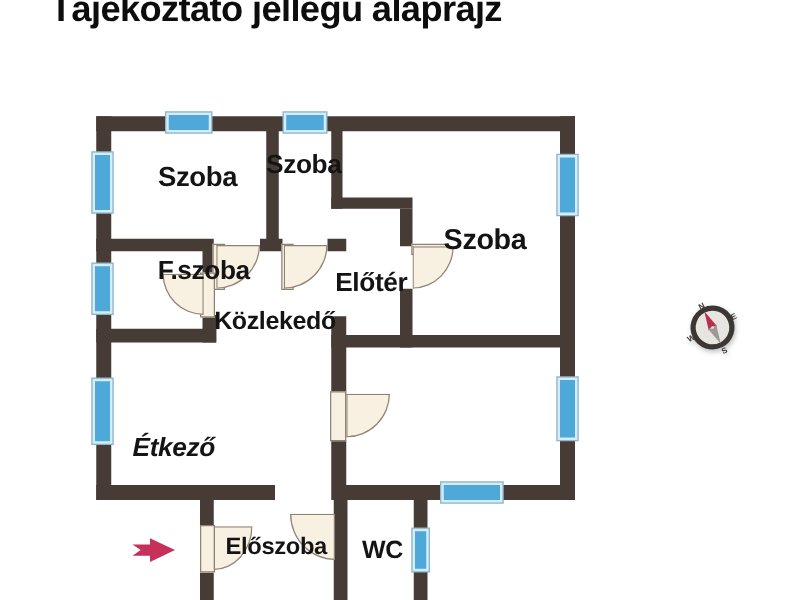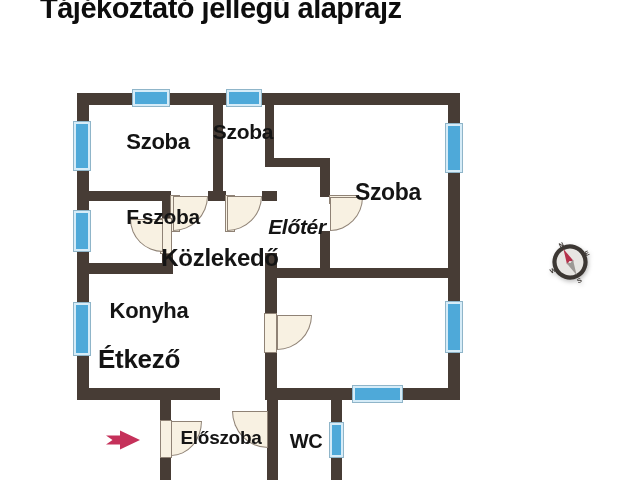--- a/index.html
+++ b/index.html
@@ -87,19 +87,18 @@
     <div class="window" style="left: 133px; top: 90px; width: 36px; height: 16px;"></div>
     <div class="window" style="left: 227px; top: 90px; width: 34px; height: 16px;"></div>
     <div class="window" style="left: 446px; top: 124px; width: 16px; height: 48px;"></div>
     <div class="window" style="left: 446px; top: 302px; width: 16px; height: 50px;"></div>
     <div class="window" style="left: 353px; top: 386px; width: 49px; height: 16px;"></div>
     <div class="window" style="left: 330px; top: 423px; width: 13px; height: 34px;"></div>
     <div class="lbl" style="left: 158px; top: 142px; width: auto; height: auto; font-size: 22px;">Szoba</div>
     <div class="lbl" style="left: 243px; top: 132px; width: auto; height: auto; font-size: 21px;">Szoba</div>
     <div class="lbl" style="left: 388px; top: 192px; width: auto; height: auto; font-size: 23px;">Szoba</div>
     <div class="lbl" style="left: 123px; top: 217px; width: auto; height: auto; font-size: 21px; margin-left: 40px;">F.szoba</div>
-    <div class="lbl" style="left: 297px; top: 227px; width: auto; height: auto; font-size: 21px; font-style: italic;">Előtér</div>
-    <div class="lbl" style="left: 220px; top: 258px; width: auto; height: auto; font-size: 24px;">Közlekedő</div>
-    <div class="lbl" style="left: 149px; top: 311px; width: auto; height: auto; font-size: 22px;">Konyha</div>
-    <div class="lbl" style="left: 139px; top: 359px; width: auto; height: auto; font-size: 26px;">Étkező</div>
+    <div class="lbl" style="left: 297px; top: 227px; width: auto; height: auto; font-size: 21px;">Előtér</div>
+    <div class="lbl" style="left: 220px; top: 258px; width: auto; height: auto; font-size: 20px;">Közlekedő</div>
+    <div class="lbl" style="left: 139px; top: 359px; width: auto; height: auto; font-size: 21px; font-style: italic;">Étkező</div>
     <div class="lbl" style="left: 221px; top: 438px; width: auto; height: auto; font-size: 19px;">Előszoba</div>
     <div class="lbl" style="left: 306px; top: 441px; width: auto; height: auto; font-size: 20px;">WC</div>
   </div>
 
 </body></html>

